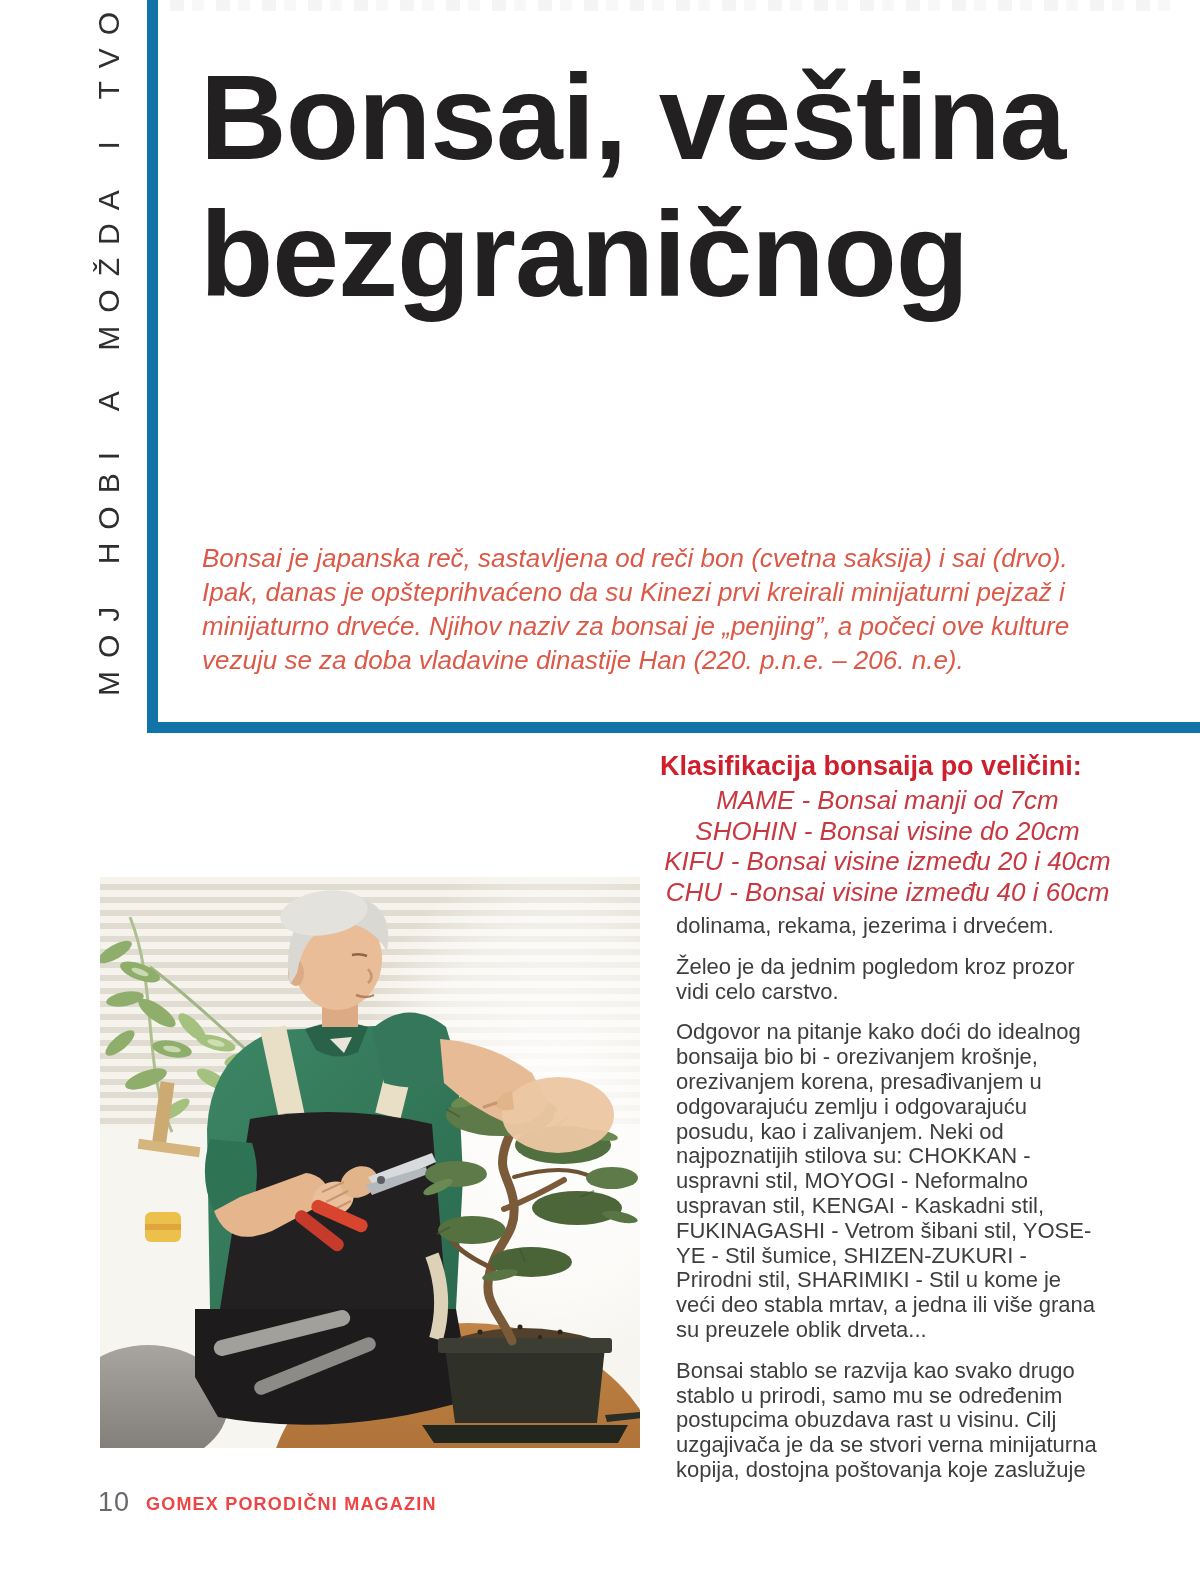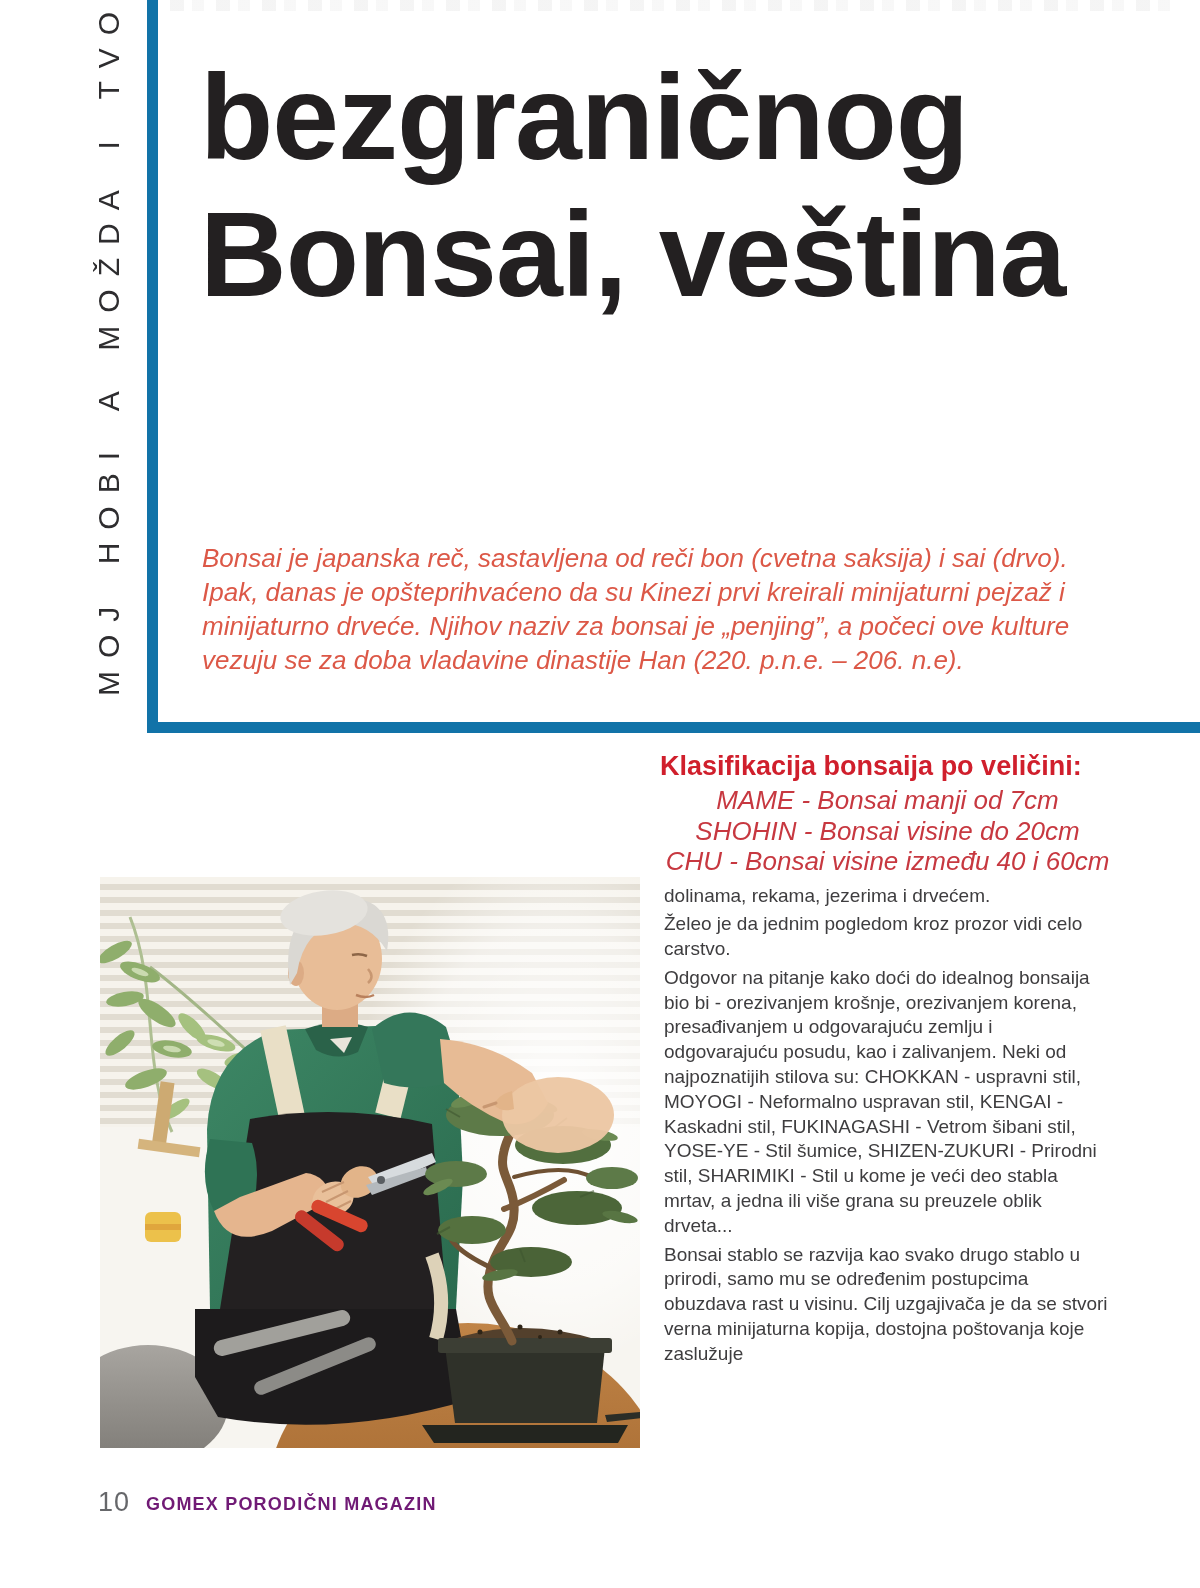--- a/index.html
+++ b/index.html
@@ -36,62 +36,63 @@
   }
   .right-col{position:absolute;left:660px;top:750px;width:455px;}
   .klas-heading{
     font-size:27px;font-weight:bold;color:#d01f2c;line-height:32px;margin:0 0 3px 0;
   }
   .klas-list{margin:0;padding:0;list-style:none;}
   .klas-list li{
     font-style:italic;font-size:26px;line-height:30.5px;color:#c73840;text-align:center;
   }
   .right-col p{
-    margin:4px;font-size:19px;line-height:24.8px;color:#3e3d3f;
+    margin:16px;font-size:22px;line-height:24.8px;color:#3e3d3f;
   }
   .right-col p.first{margin-top:7px;}
   .photo{
     position:absolute;left:100px;top:877px;width:540px;height:571px;overflow:hidden;
     background:#f3efe7;
   }
   .photo svg{display:block;}
   .footer{position:absolute;left:98px;top:1487px;height:40px;}
   .page-num{
     position:absolute;left:0;top:0;font-size:27px;color:#66676a;letter-spacing:1px;
   }
   .magazine-name{
     position:absolute;left:48px;top:7px;font-size:18px;font-weight:bold;
-    letter-spacing:1.2px;color:#701a75;white-space:nowrap;
+    letter-spacing:1.2px;color:#ef4444;white-space:nowrap;
   }
 </style>
 </head>
 <body>
 
 <div id="page">
 
   <div class="top-remnant"></div>
 
   <div class="blue-v"></div>
   <div class="blue-h"></div>
 
   <div class="vertical-label">MOJ HOBI A MOŽDA I TVOJ</div>
 
   <div class="title">
+    <div>Bonsai, veština</div>
     <div>bezgraničnog</div>
-    <div>Bonsai, veština</div>
   </div>
 
   <div class="intro">Bonsai je japanska reč, sastavljena od reči bon (cvetna saksija) i sai (drvo). Ipak, danas je opšteprihvaćeno da su Kinezi prvi kreirali minijaturni pejzaž i minijaturno drveće. Njihov naziv za bonsai je „penjing”, a počeci ove kulture vezuju se za doba vladavine dinastije Han (220. p.n.e. – 206. n.e).</div>
 
 
   <div class="right-col">
     <h2 class="klas-heading">Klasifikacija bonsaija po veličini:</h2>
     <ul class="klas-list">
       <li>MAME - Bonsai manji od 7cm</li>
       <li>SHOHIN - Bonsai visine do 20cm</li>
+      <li>KIFU - Bonsai visine između 20 i 40cm</li>
       <li>CHU - Bonsai visine između 40 i 60cm</li>
     </ul>
     <p class="first">dolinama, rekama, jezerima i drvećem.</p>
     <p>Želeo je da jednim pogledom kroz prozor vidi celo carstvo.</p>
     <p>Odgovor na pitanje kako doći do idealnog bonsaija bio bi - orezivanjem krošnje, orezivanjem korena, presađivanjem u odgovarajuću zemlju i odgovarajuću posudu, kao i zalivanjem. Neki od najpoznatijih stilova su: CHOKKAN - uspravni stil, MOYOGI - Neformalno uspravan stil, KENGAI - Kaskadni stil, FUKINAGASHI - Vetrom šibani stil, YOSE-YE - Stil šumice, SHIZEN-ZUKURI - Prirodni stil, SHARIMIKI - Stil u kome je veći deo stabla mrtav, a jedna ili više grana su preuzele oblik drveta...</p>
     <p>Bonsai stablo se razvija kao svako drugo stablo u prirodi, samo mu se određenim postupcima obuzdava rast u visinu. Cilj uzgajivača je da se stvori verna minijaturna kopija, dostojna poštovanja koje zaslužuje</p>
   </div>
 
   <div class="photo" title="Stariji čovek sede kose u zelenoj majici i tamnoj kecelji orezuje bonsai drvo makazama sa crvenim drškama, pored prozora sa roletnama">
     <svg width="540" height="571" viewBox="0 0 540 571" xmlns="http://www.w3.org/2000/svg">

